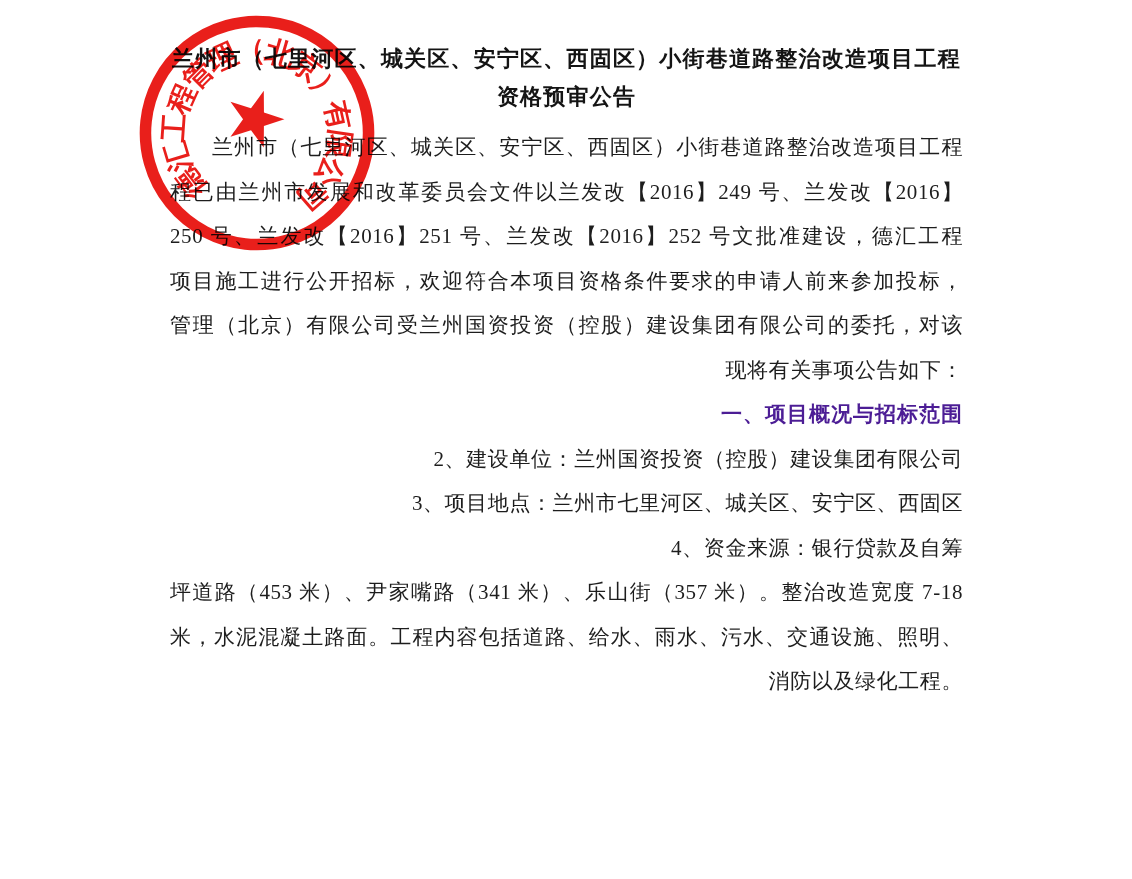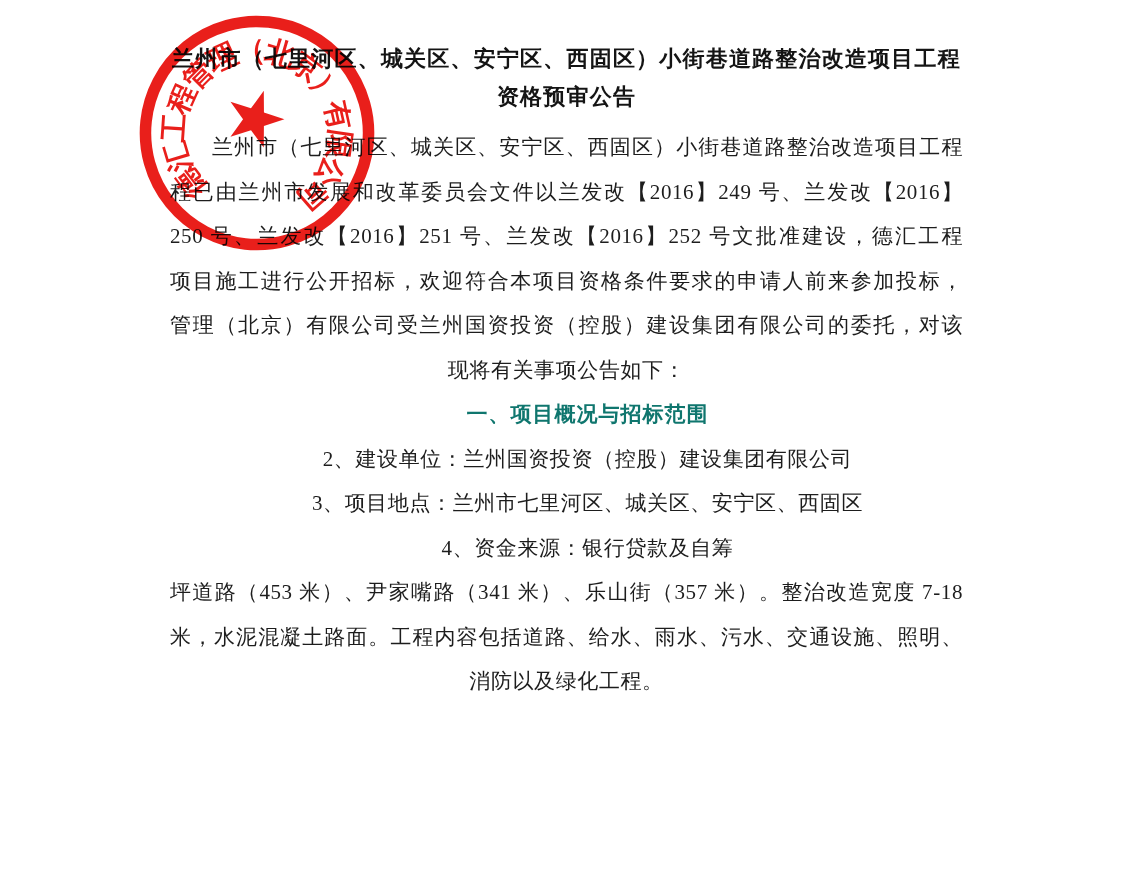--- a/index.html
+++ b/index.html
@@ -13,24 +13,24 @@
   }
   .doc-title{
     position:absolute;left:170px;top:40px;width:793px;
     text-align:center;font-weight:bold;font-size:22px;line-height:38px;
     letter-spacing:1.2px;color:#141414;
   }
   .doc-body{
     position:absolute;left:170px;top:125px;width:793px;
     font-size:21px;line-height:44.5px;letter-spacing:0.6px;
   }
-  .line{height:44.5px;text-align:center;}
+  .line{height:44.5px;text-align:right;}
   .line.justify{text-align:justify;text-align-last:justify;}
   .line.indent{text-indent:42px;}
-  .line.bold{font-weight:bold;letter-spacing:1px;color:#0f766e;}
+  .line.bold{font-weight:bold;letter-spacing:1px;color:#4c1d95;}
   .stamp{
     position:absolute;left:132px;top:8px;width:250px;height:250px;
     mix-blend-mode:multiply;opacity:0.95;
     pointer-events:none;
   }
   .seal-char{
     font-family:"Liberation Serif","DejaVu Serif",serif;
     font-size:30px;font-weight:bold;
   }
 </style>

